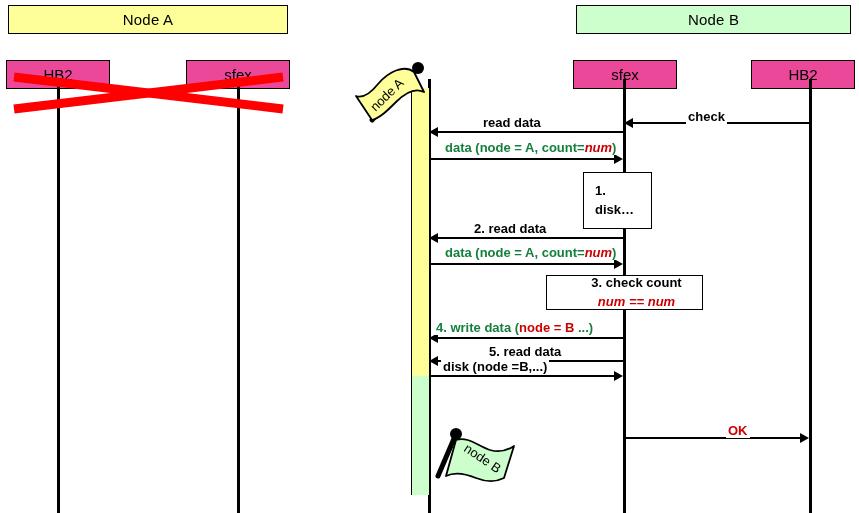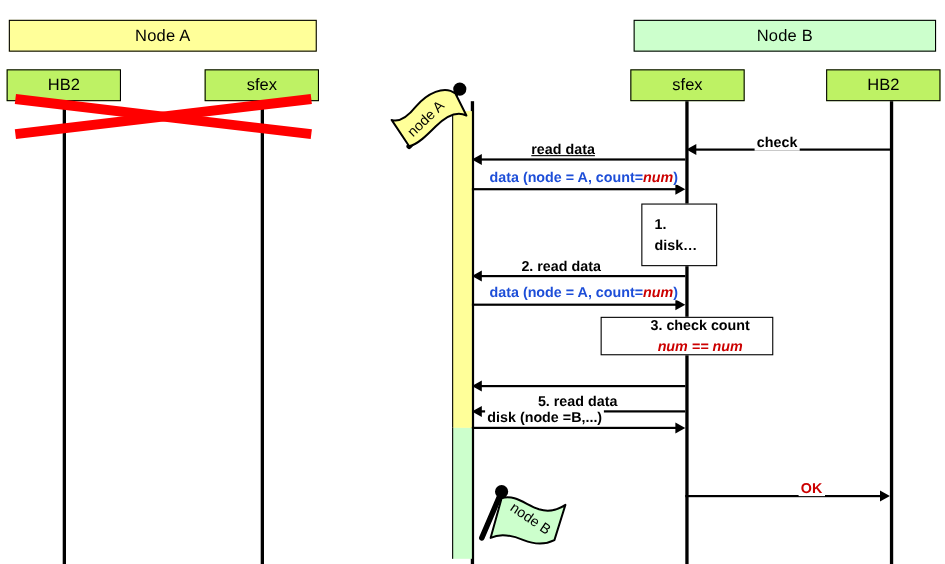--- a/index.html
+++ b/index.html
@@ -3,45 +3,45 @@
 <meta charset="utf-8">
 <style>
   html,body{margin:0;padding:0;}
   body{
     width:859px;height:513px;
     background:#ffffff;
     font-family:"Liberation Sans",sans-serif;
     overflow:hidden;
     position:relative;
   }
-  #diagram{position:absolute;left:0;top:13px;width:859px;height:371px;}
+  #diagram{position:absolute;left:0;top:0;width:859px;height:371px;}
 
   
   .banner{
     position:absolute;
     border:1px solid #000;
     box-sizing:border-box;
     font-size:15px;
     font-weight:400;
     color:#000;
     display:flex;align-items:center;justify-content:center;
     letter-spacing:.2px;
   }
   #banner-node-a{left:8px;top:5px;width:280px;height:29px;background:#ffff99;}
   #banner-node-b{left:576px;top:5px;width:275px;height:29px;background:#ccffcc;}
 
   
   .lifeline-head{
     position:absolute;
     width:104px;height:29px;
-    background:#bef264;
+    background:#ec4899;
     border:1px solid #000;
     box-sizing:border-box;
     display:flex;align-items:center;justify-content:center;
-    font-size:15px;color:#000;
+    font-size:15px;color:#000;margin-top:10px;
   }
   #head-a-hb2 {left:6px;  top:50px;}
   #head-a-sfex{left:186px;top:50px;}
   #head-b-disk{left:383px;top:50px;}
   #head-b-sfex{left:573px;top:50px;}
   #head-b-hb2 {left:751px;top:50px;}
 
   
   .lifeline{
     position:absolute;
@@ -100,21 +100,21 @@
   }
   .note.center{align-items:center;text-align:center;}
   .note.left{align-items:flex-start;text-align:left;padding-left:11px;}
   #note-wait      {left:583px;top:172px;width:69px;height:57px;}
   #note-checkcount{left:546px;top:275px;width:157px;height:35px;padding-left:24px;}
   #note-ownership {left:522px;top:388px;width:192px;height:38px;}
   #note-startup   {left:601px;top:456px;width:248px;height:29px;}
 
   .red{color:#cc0000;}
   .red-italic{color:#cc0000;font-style:italic;}
-  .black{color:#1d4ed8;}
+  .black{color:#15803d;}
 
   
   .flag{position:absolute;}
   #flag-node-a{left:352px;top:58px;width:86px;height:78px;}
   #flag-node-b{left:434px;top:424px;width:86px;height:78px;}
 </style>
 </head>
 <body>
 
 <div id="diagram">
@@ -140,40 +140,43 @@
     <line x1="14" y1="17" x2="283" y2="49" stroke="#ff0000" stroke-width="9"></line>
     <line x1="14" y1="49" x2="283" y2="17" stroke="#ff0000" stroke-width="9"></line>
   </svg>
 
   <div class="msg" style="left:628px;top:122px;width:182px;"></div>
   <div class="arrowhead arrow-left" style="left:624px;top:118px;"></div>
   <div class="msg-label" style="left:686px;top:109px;">check</div>
 
   <div class="msg" style="left:433px;top:131px;width:190px;"></div>
   <div class="arrowhead arrow-left" style="left:429px;top:127px;"></div>
-  <div class="msg-label" style="left:481px;top:115px;text-decoration:underline;">read data</div>
+  <div class="msg-label" style="left:481px;top:115px;">read data</div>
 
   <div class="msg" style="left:429px;top:158px;width:186px;"></div>
   <div class="arrowhead arrow-right" style="left:614px;top:154px;"></div>
   <div class="msg-label" style="left:443px;top:140px;">
     <span class="black">data (node = A, count=</span><span class="red-italic">num</span><span class="black">)</span>
   </div>
 
   <div class="msg" style="left:433px;top:237px;width:190px;"></div>
   <div class="arrowhead arrow-left" style="left:429px;top:233px;"></div>
   <div class="msg-label" style="left:472px;top:221px;">2. read data</div>
 
   <div class="msg" style="left:429px;top:263px;width:186px;"></div>
   <div class="arrowhead arrow-right" style="left:614px;top:259px;"></div>
   <div class="msg-label" style="left:443px;top:245px;">
     <span class="black">data (node = A, count=</span><span class="red-italic">num</span><span class="black">)</span>
   </div>
 
   <div class="msg" style="left:433px;top:337px;width:190px;"></div>
   <div class="arrowhead arrow-left" style="left:429px;top:333px;"></div>
+  <div class="msg-label" style="left:434px;top:320px;">
+    <span class="black">4. write data (</span><span class="red">node = B</span><span class="black"> ...)</span>
+  </div>
 
   <div class="msg" style="left:433px;top:360px;width:190px;"></div>
   <div class="arrowhead arrow-left" style="left:429px;top:356px;"></div>
   <div class="msg-label" style="left:487px;top:344px;">5. read data</div>
 
   <div class="msg" style="left:429px;top:375px;width:186px;"></div>
   <div class="arrowhead arrow-right" style="left:614px;top:371px;"></div>
   <div class="msg-label" style="left:441px;top:359px;">disk (node =B,...)</div>
 
   <div class="msg" style="left:623px;top:437px;width:180px;"></div>

